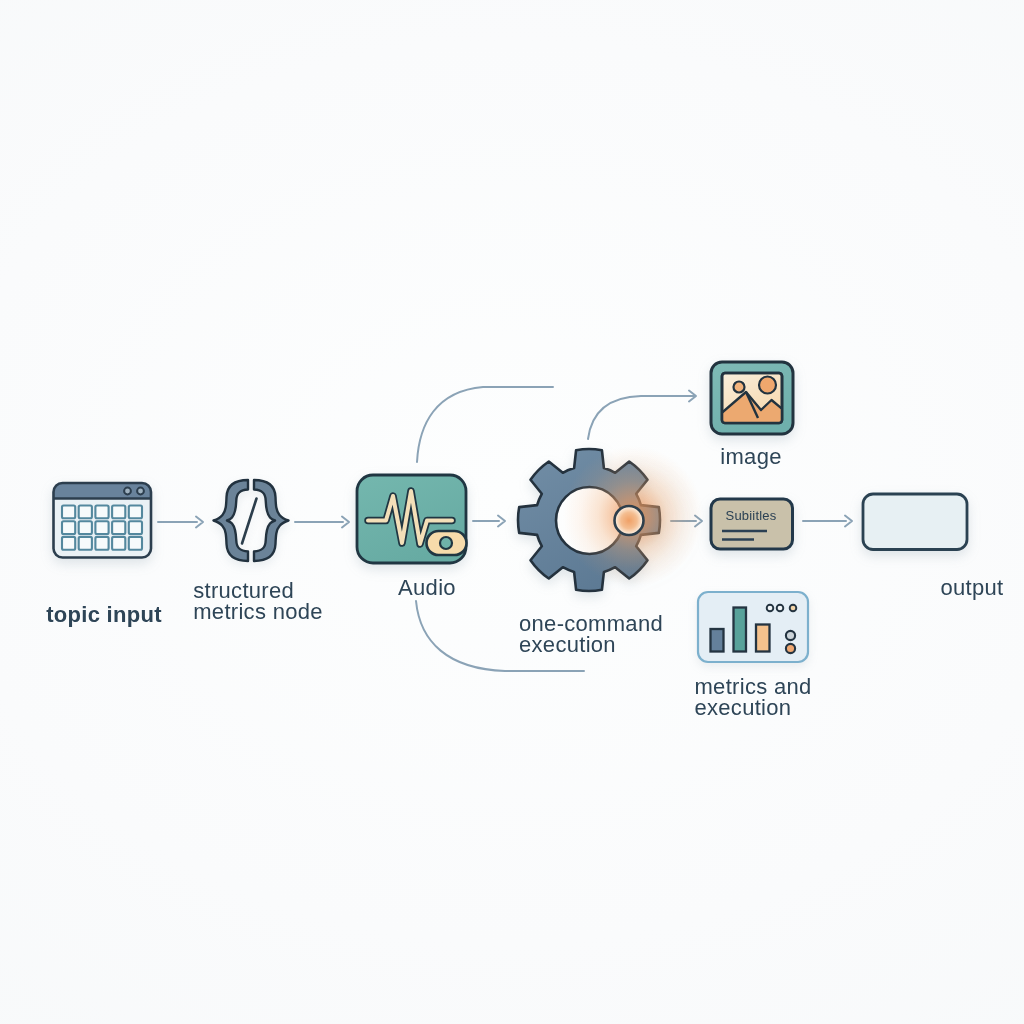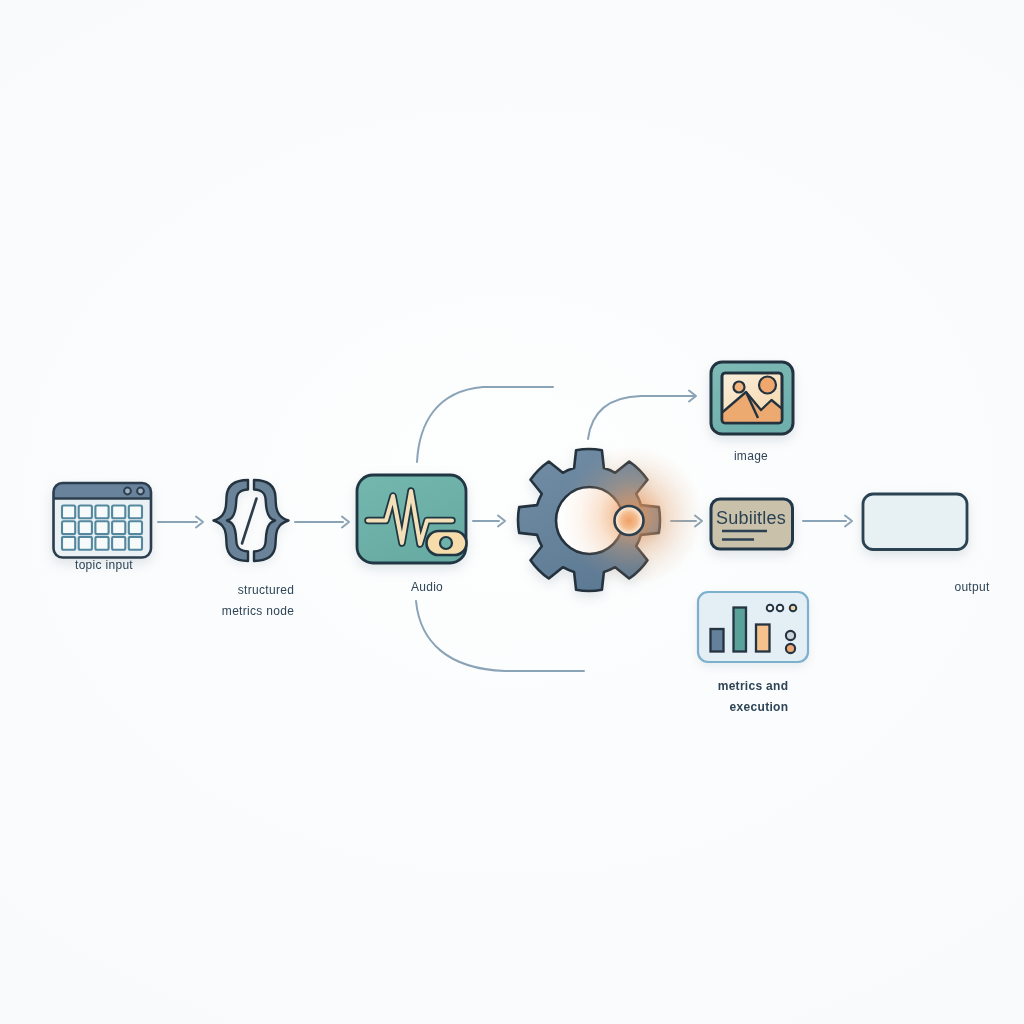--- a/index.html
+++ b/index.html
@@ -1,25 +1,25 @@
 <!DOCTYPE html>
 <html><head>
 <meta charset="utf-8">
 <style>
   html,body{margin:0;padding:0;}
   body{width:1024px;height:1024px;overflow:hidden;background:#fafbfc;}
   .canvas{position:relative;width:1024px;height:1024px;
     background:radial-gradient(ellipse 950px 750px at 50% 48%, #fdfefe 0%, #fafbfc 60%, #f7f9fa 100%);
     font-family:"Liberation Sans","DejaVu Sans",sans-serif;}
   .diagram-svg{position:absolute;left:0;top:0;}
-  .label{position:absolute;transform:translateX(-50%);text-align:right;
-    color:#2e4557;font-size:12px;font-weight:500;letter-spacing:.3px;line-height:21px;white-space:nowrap;}
+  .label{position:absolute;transform:translateX(-50%);text-align:left;
+    color:#2e4557;font-size:22px;font-weight:500;letter-spacing:.3px;line-height:21px;white-space:nowrap;}
   .label span{display:block;}
   .in-box-label{position:absolute;transform:translateX(-50%);color:#2b4154;
-    font-size:18px;font-weight:500;letter-spacing:.2px;white-space:nowrap;}
+    font-size:13px;font-weight:500;letter-spacing:.2px;white-space:nowrap;}
   .shadowed{filter:drop-shadow(0px 5px 6px rgba(96,120,140,0.18));}
   .shadowed-soft{filter:drop-shadow(0px 4px 5px rgba(96,120,140,0.12));}
 </style>
 </head>
 <body>
 
 <div class="canvas">
 
   <svg class="diagram-svg" width="1024" height="1024" viewBox="0 0 1024 1024">
     <defs>
@@ -163,33 +163,37 @@
       </g>
     </g>
 
     <g class="shadowed">
       <g>
         <rect x="863" y="494" width="104" height="55.5" rx="10" fill="#e7f0f3" stroke="#2b4252" stroke-width="2.8"></rect>
       </g>
     </g>
   </svg>
 
-  <div class="label" style="left:104px;top:555px;">topic input</div>
+  <div class="label" style="left:104px;top:604px;font-weight:bold;">topic input</div>
 
   <div class="label" style="left:258px;top:580px;">
     <span>structured</span>
     <span>metrics node</span>
   </div>
 
   <div class="label" style="left:427px;top:577px;">Audio</div>
 
+  <div class="label" style="left:591px;top:613px;">
+    <span>one-command</span>
+    <span>execution</span>
+  </div>
 
   <div class="label" style="left:751px;top:446px;">image</div>
 
   <div class="in-box-label" style="left:751px;top:508px;">Subiitles</div>
 
-  <div class="label" style="left:753px;top:676px;font-weight:bold;">
+  <div class="label" style="left:753px;top:676px;">
     <span>metrics and</span>
     <span>execution</span>
   </div>
 
   <div class="label" style="left:972px;top:577px;">output</div>
 </div>
 
 </body></html>

